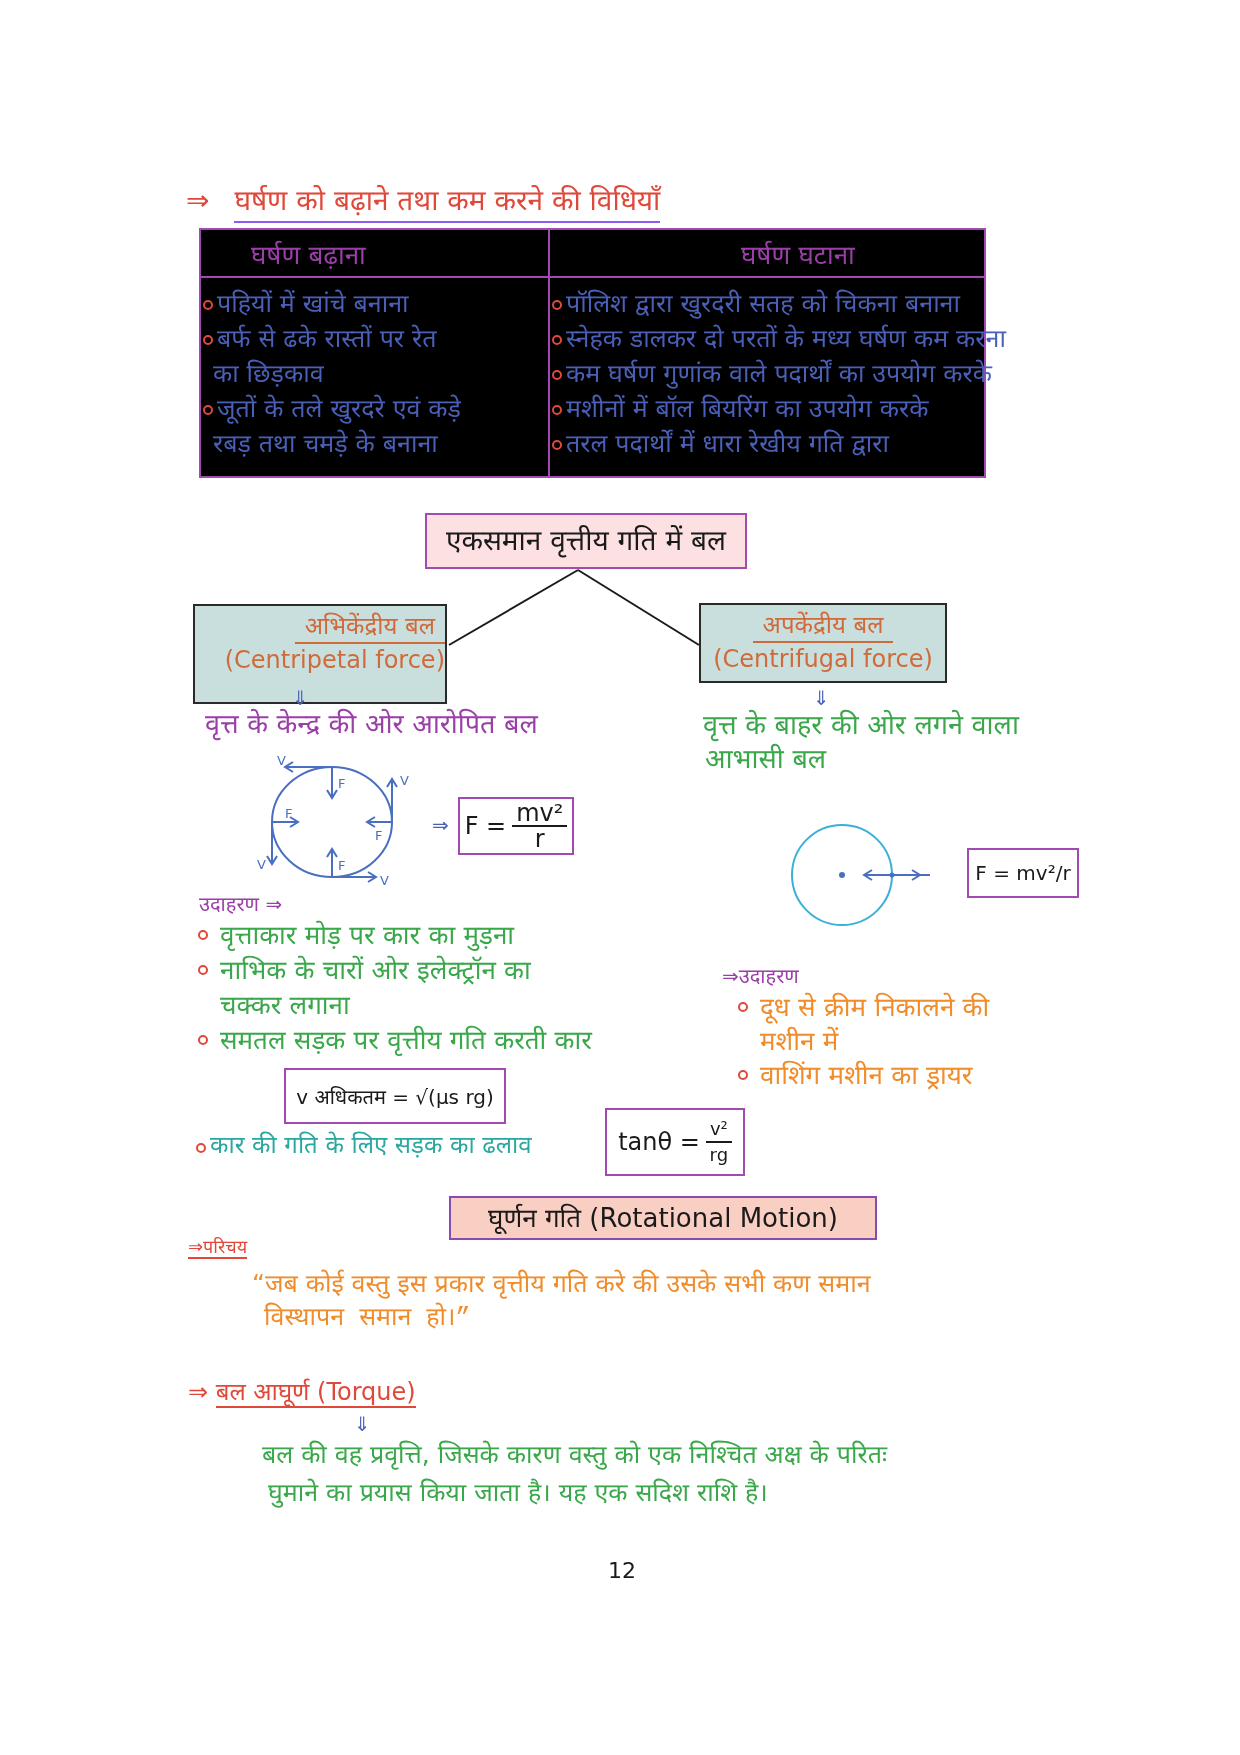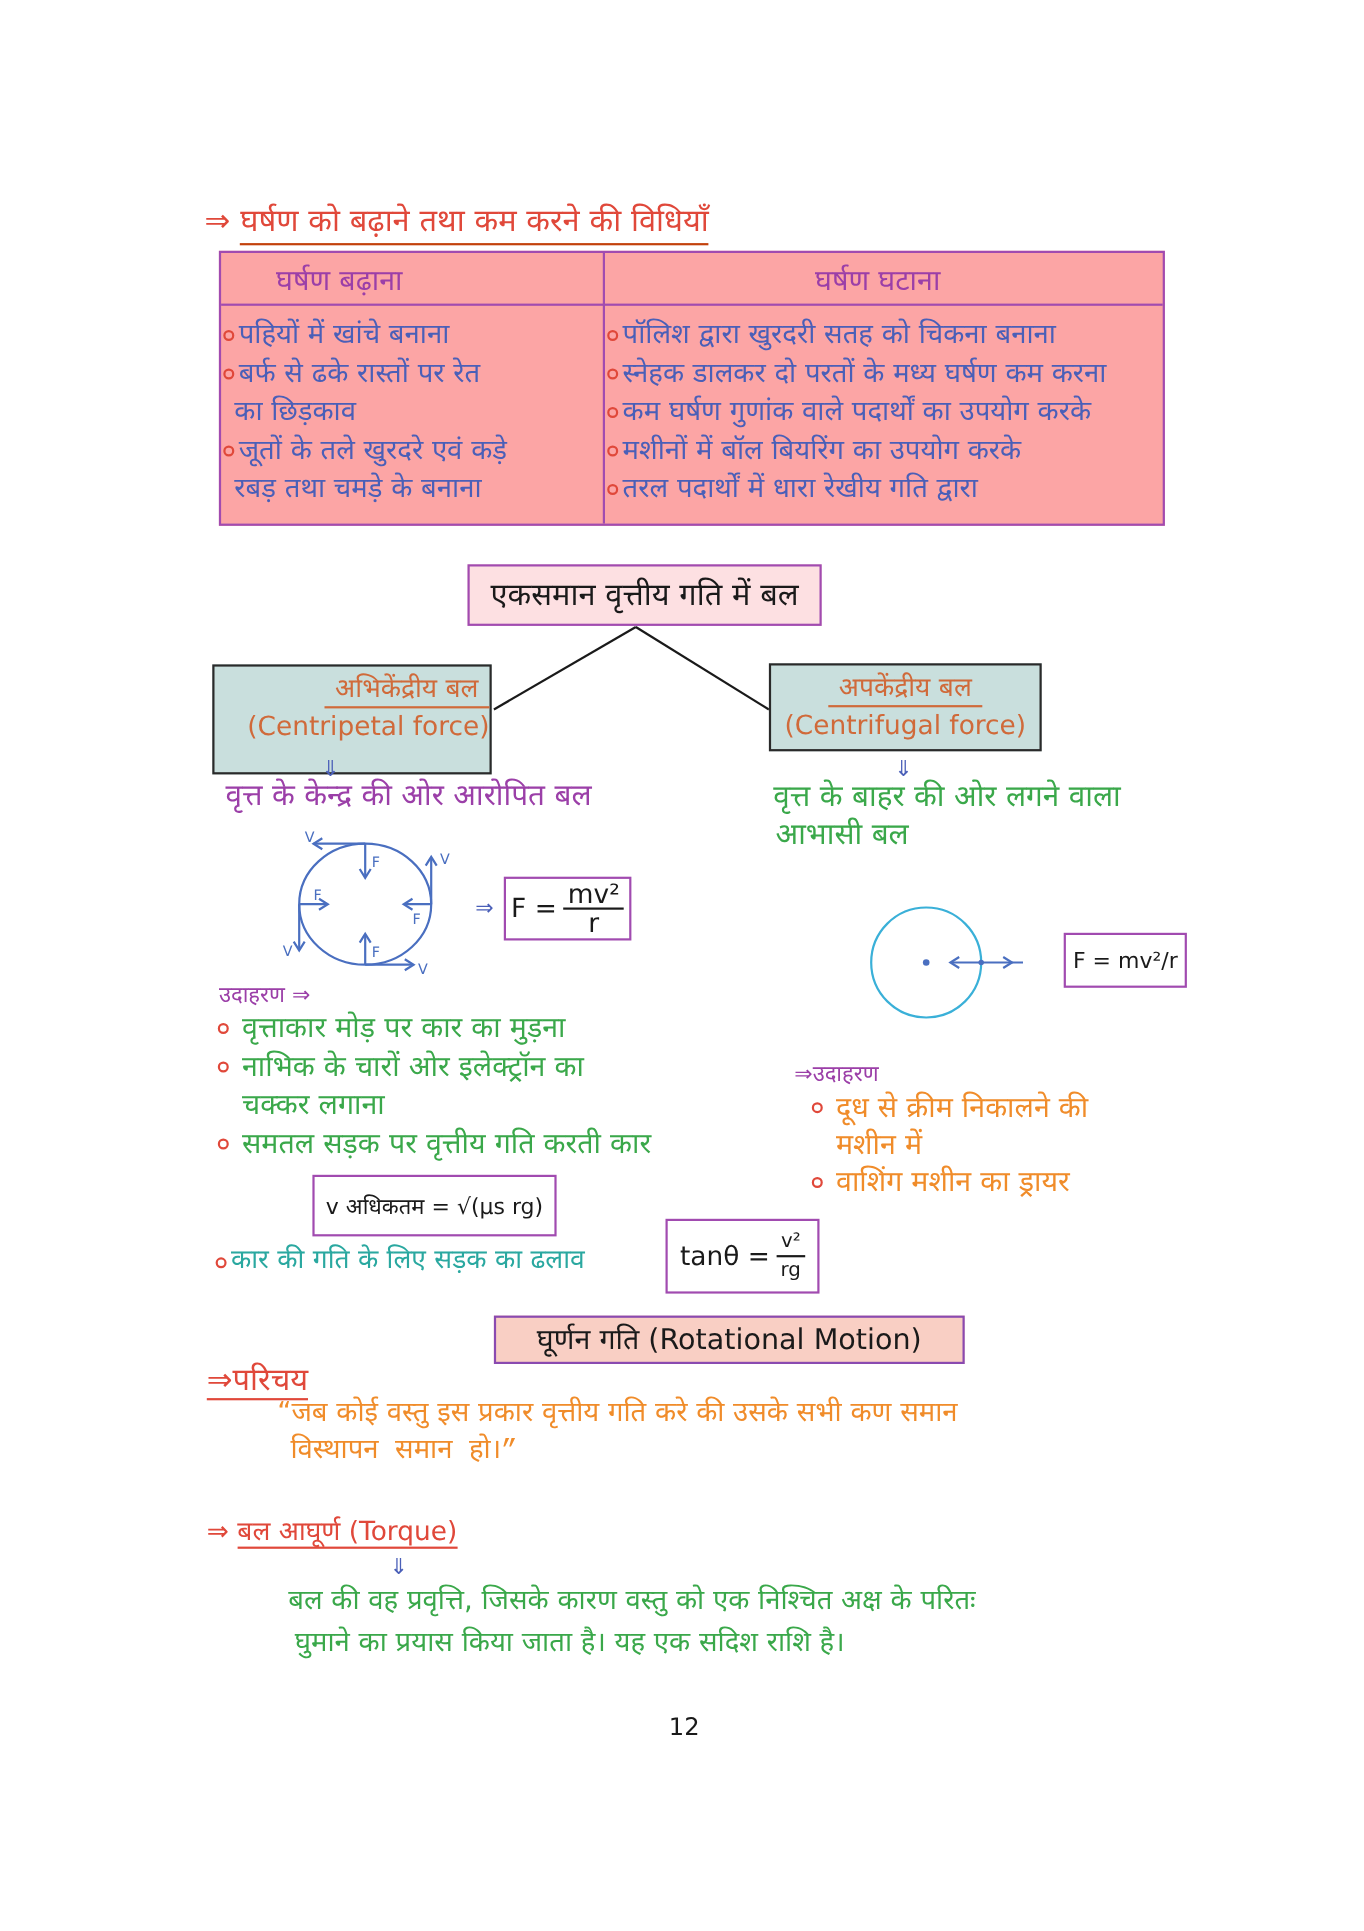--- a/index.html
+++ b/index.html
@@ -11,26 +11,26 @@
   .red { color: #e0483a; }
   .purple { color: #9b3fa8; }
   .blue { color: #4a5fb8; }
   .green { color: #3aa84a; }
   .orange { color: #f08c2a; }
   .brown { color: #8a4a2a; }
   .hw { font-size: 26px; line-height: 34px; white-space: nowrap; }
 
   
   #sec-title { left: 186px; top: 180px; font-size: 28px; }
-  #sec-title .ul { border-bottom: 2px solid #c2410c; padding-bottom: 4px; }
+  #sec-title .ul { border-bottom: 2px solid #8b5cf6; padding-bottom: 4px; margin-left: 16px; }
 
   
   #friction-table {
-    left: 199px; top: 228px; width: 860px; height: 250px;
-    background: #fca5a5; border: 2px solid #a14bb0;
+    left: 199px; top: 228px; width: 787px; height: 250px;
+    background: #000000; border: 2px solid #a14bb0;
   }
   #friction-table .col-div { position: absolute; left: 347px; top: 0; bottom: 0; width: 2px; background: #a14bb0; }
   #friction-table .hdr-div { position: absolute; left: 0; right: 0; top: 46px; height: 2px; background: #a14bb0; }
   .th { position: absolute; top: 6px; font-size: 26px; color: #9b3fa8; }
   .col-list { position: absolute; top: 56px; font-size: 25px; line-height: 35px; color: #4a5fb8; }
   .col-list li { list-style: none; position: relative; padding-left: 14px; white-space: nowrap; }
   .col-list .bullet { position: absolute; left: 0; top: 14px; width: 10px; height: 10px; border: 2px solid #e0483a; border-radius: 50%; }
   .col-list .cont { padding-left: 0; }
 
   
@@ -189,21 +189,21 @@
 <div class="formula-box" style="left:967px;top:848px;width:112px;height:50px;font-size:20px;">F = mv²/r</div>
 
 <div class="abs purple" style="left:722px;top:962px;font-size:20px;">⇒उदाहरण</div>
 <ul class="abs ex-list orange hw" style="left:736px;top:990px;line-height:34px;">
   <li><span class="bullet"></span><span>दूध से क्रीम निकालने की</span></li>
   <li class="cont"><span>मशीन में</span></li>
   <li><span class="bullet"></span><span>वाशिंग मशीन का ड्रायर</span></li>
 </ul>
 
 <div class="abs" id="rot-box">घूर्णन गति (Rotational Motion)</div>
-<div class="abs red" style="left:188px;top:1234px;font-size:28px;"><span class="heading-ul">⇒परिचय</span></div>
+<div class="abs red" style="left:188px;top:1234px;font-size:18px;"><span class="heading-ul">⇒परिचय</span></div>
 <div class="abs orange" style="left:252px;top:1266px;font-size:25px;line-height:35px;white-space:nowrap;">
   <div>“जब कोई वस्तु इस प्रकार वृत्तीय गति करे की उसके सभी कण समान</div>
   <div style="padding-left:12px;font-family:Liberation Mono, monospace;">विस्थापन समान हो।”</div>
 </div>
 
 <div class="abs red" style="left:188px;top:1374px;font-size:24px;">
   <span>⇒</span>
   <span class="heading-ul">बल आघूर्ण (Torque)</span>
 </div>
 <div class="darrow" style="left:354px;top:1412px;">⇓</div>

